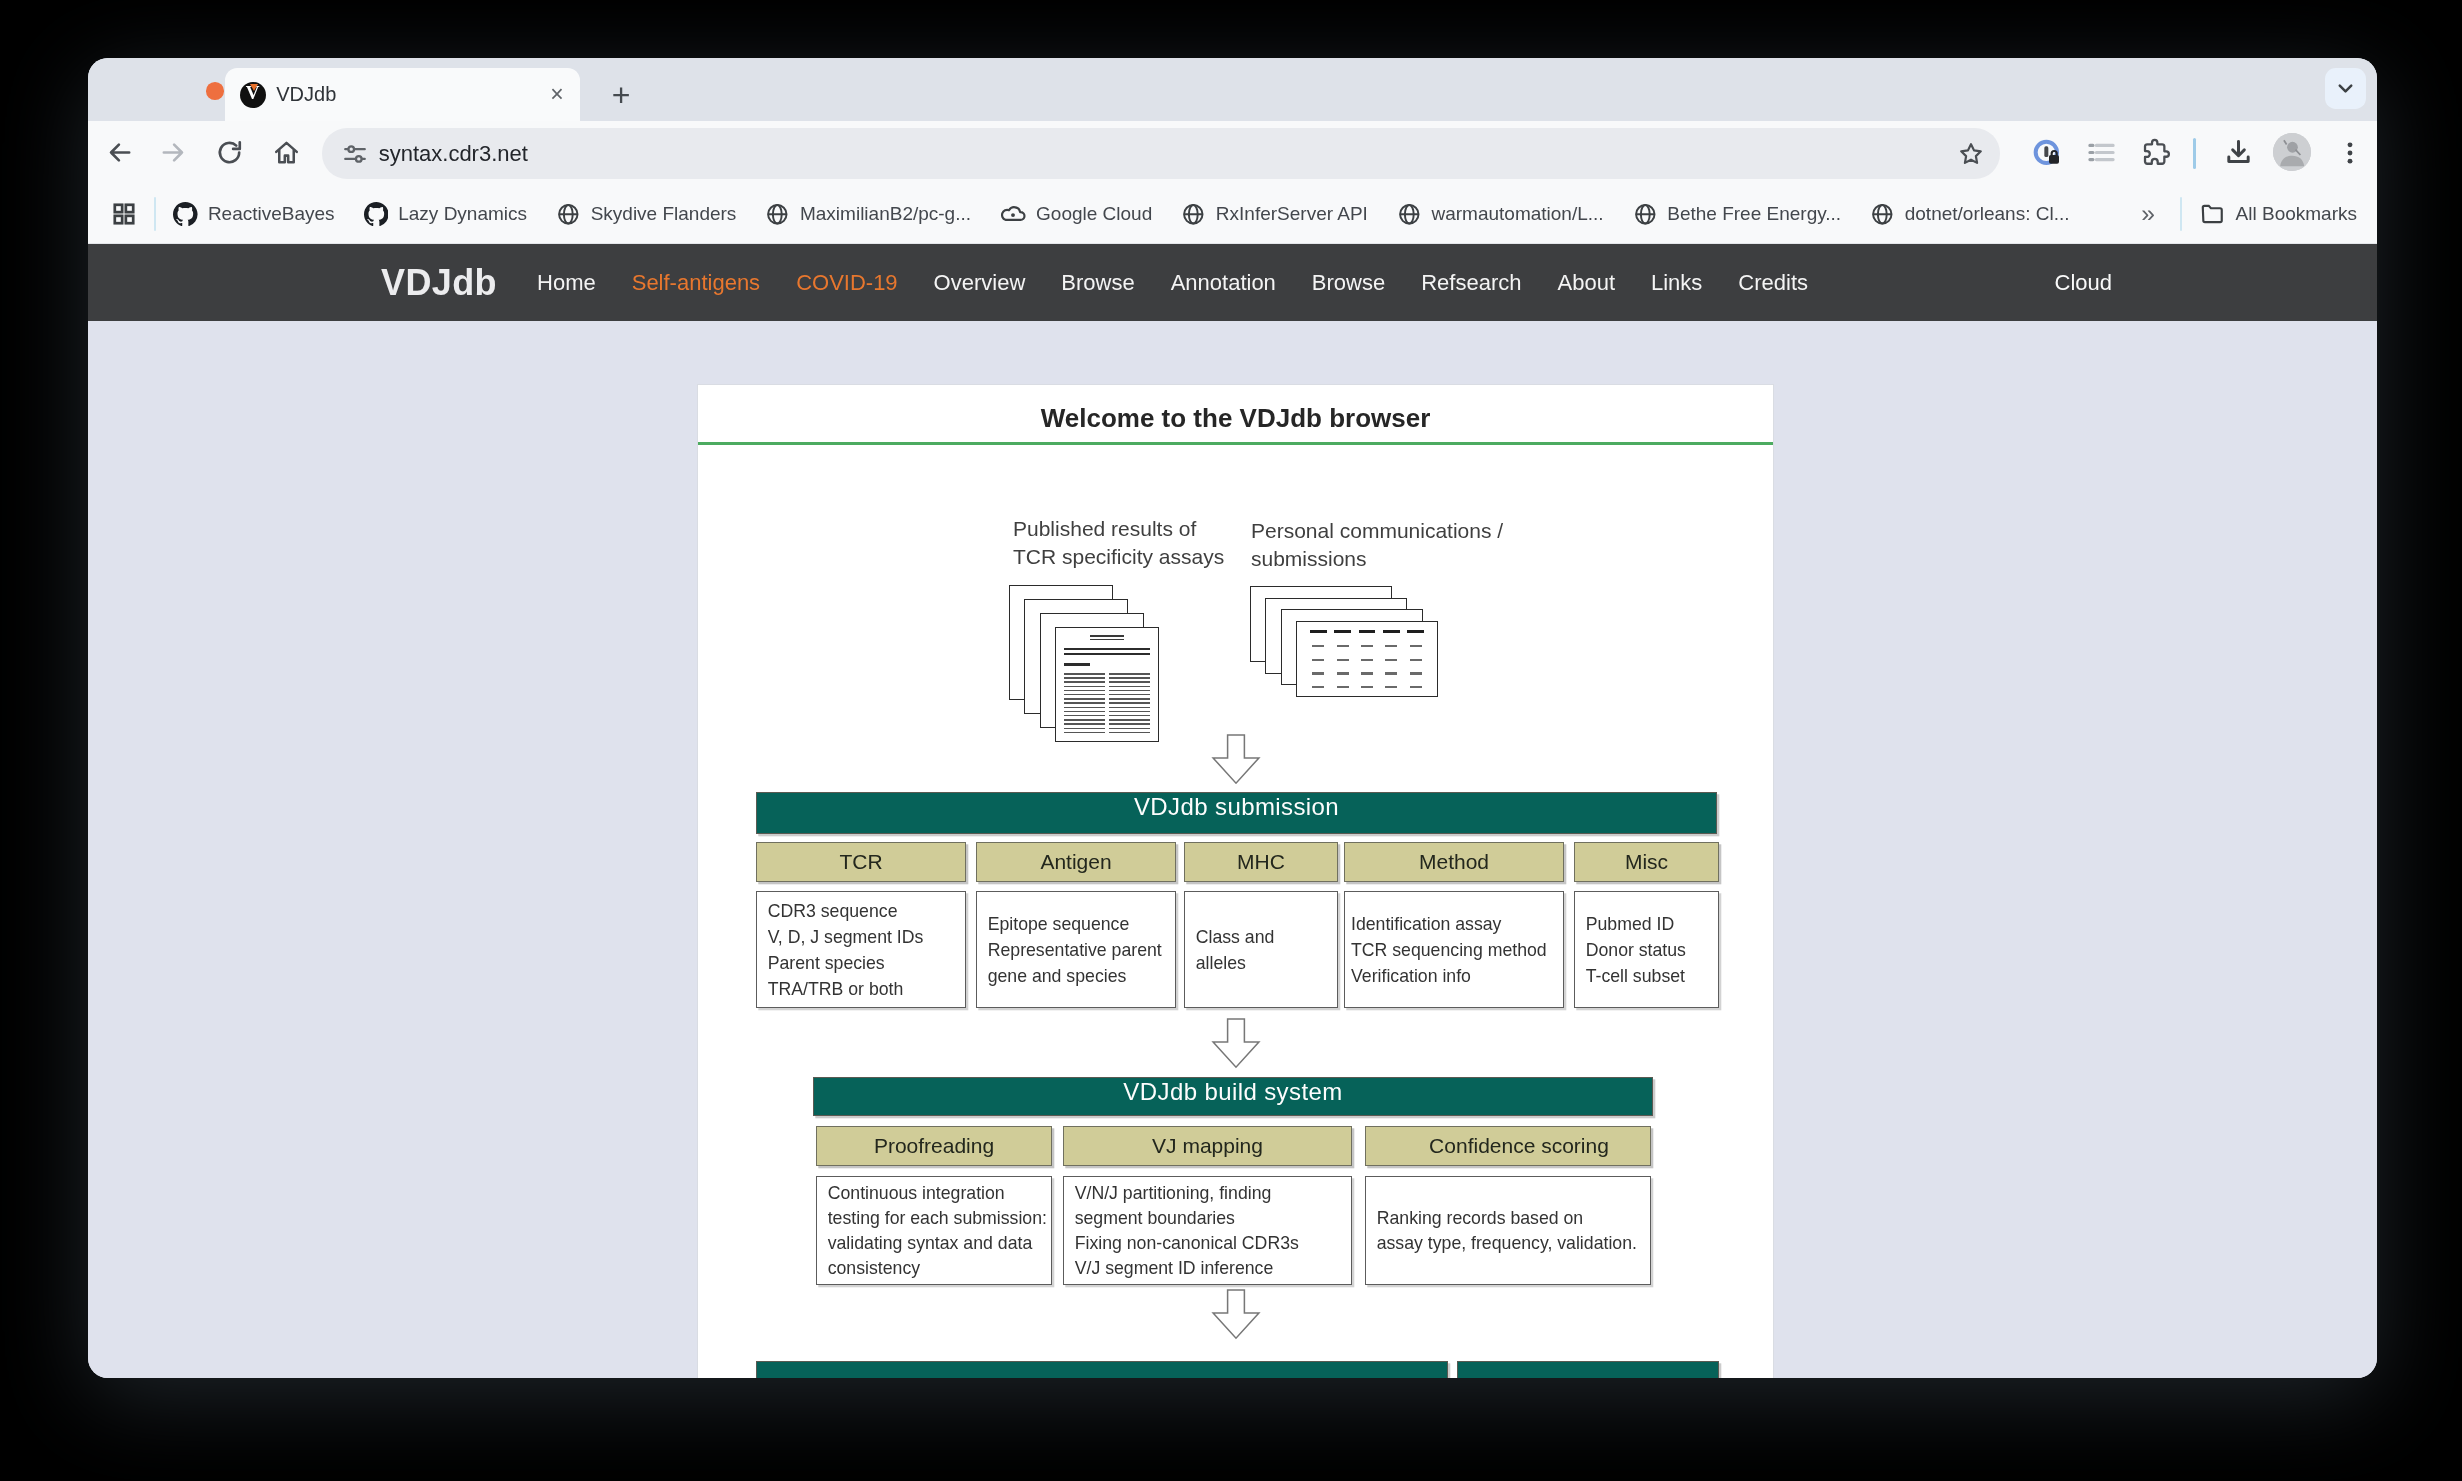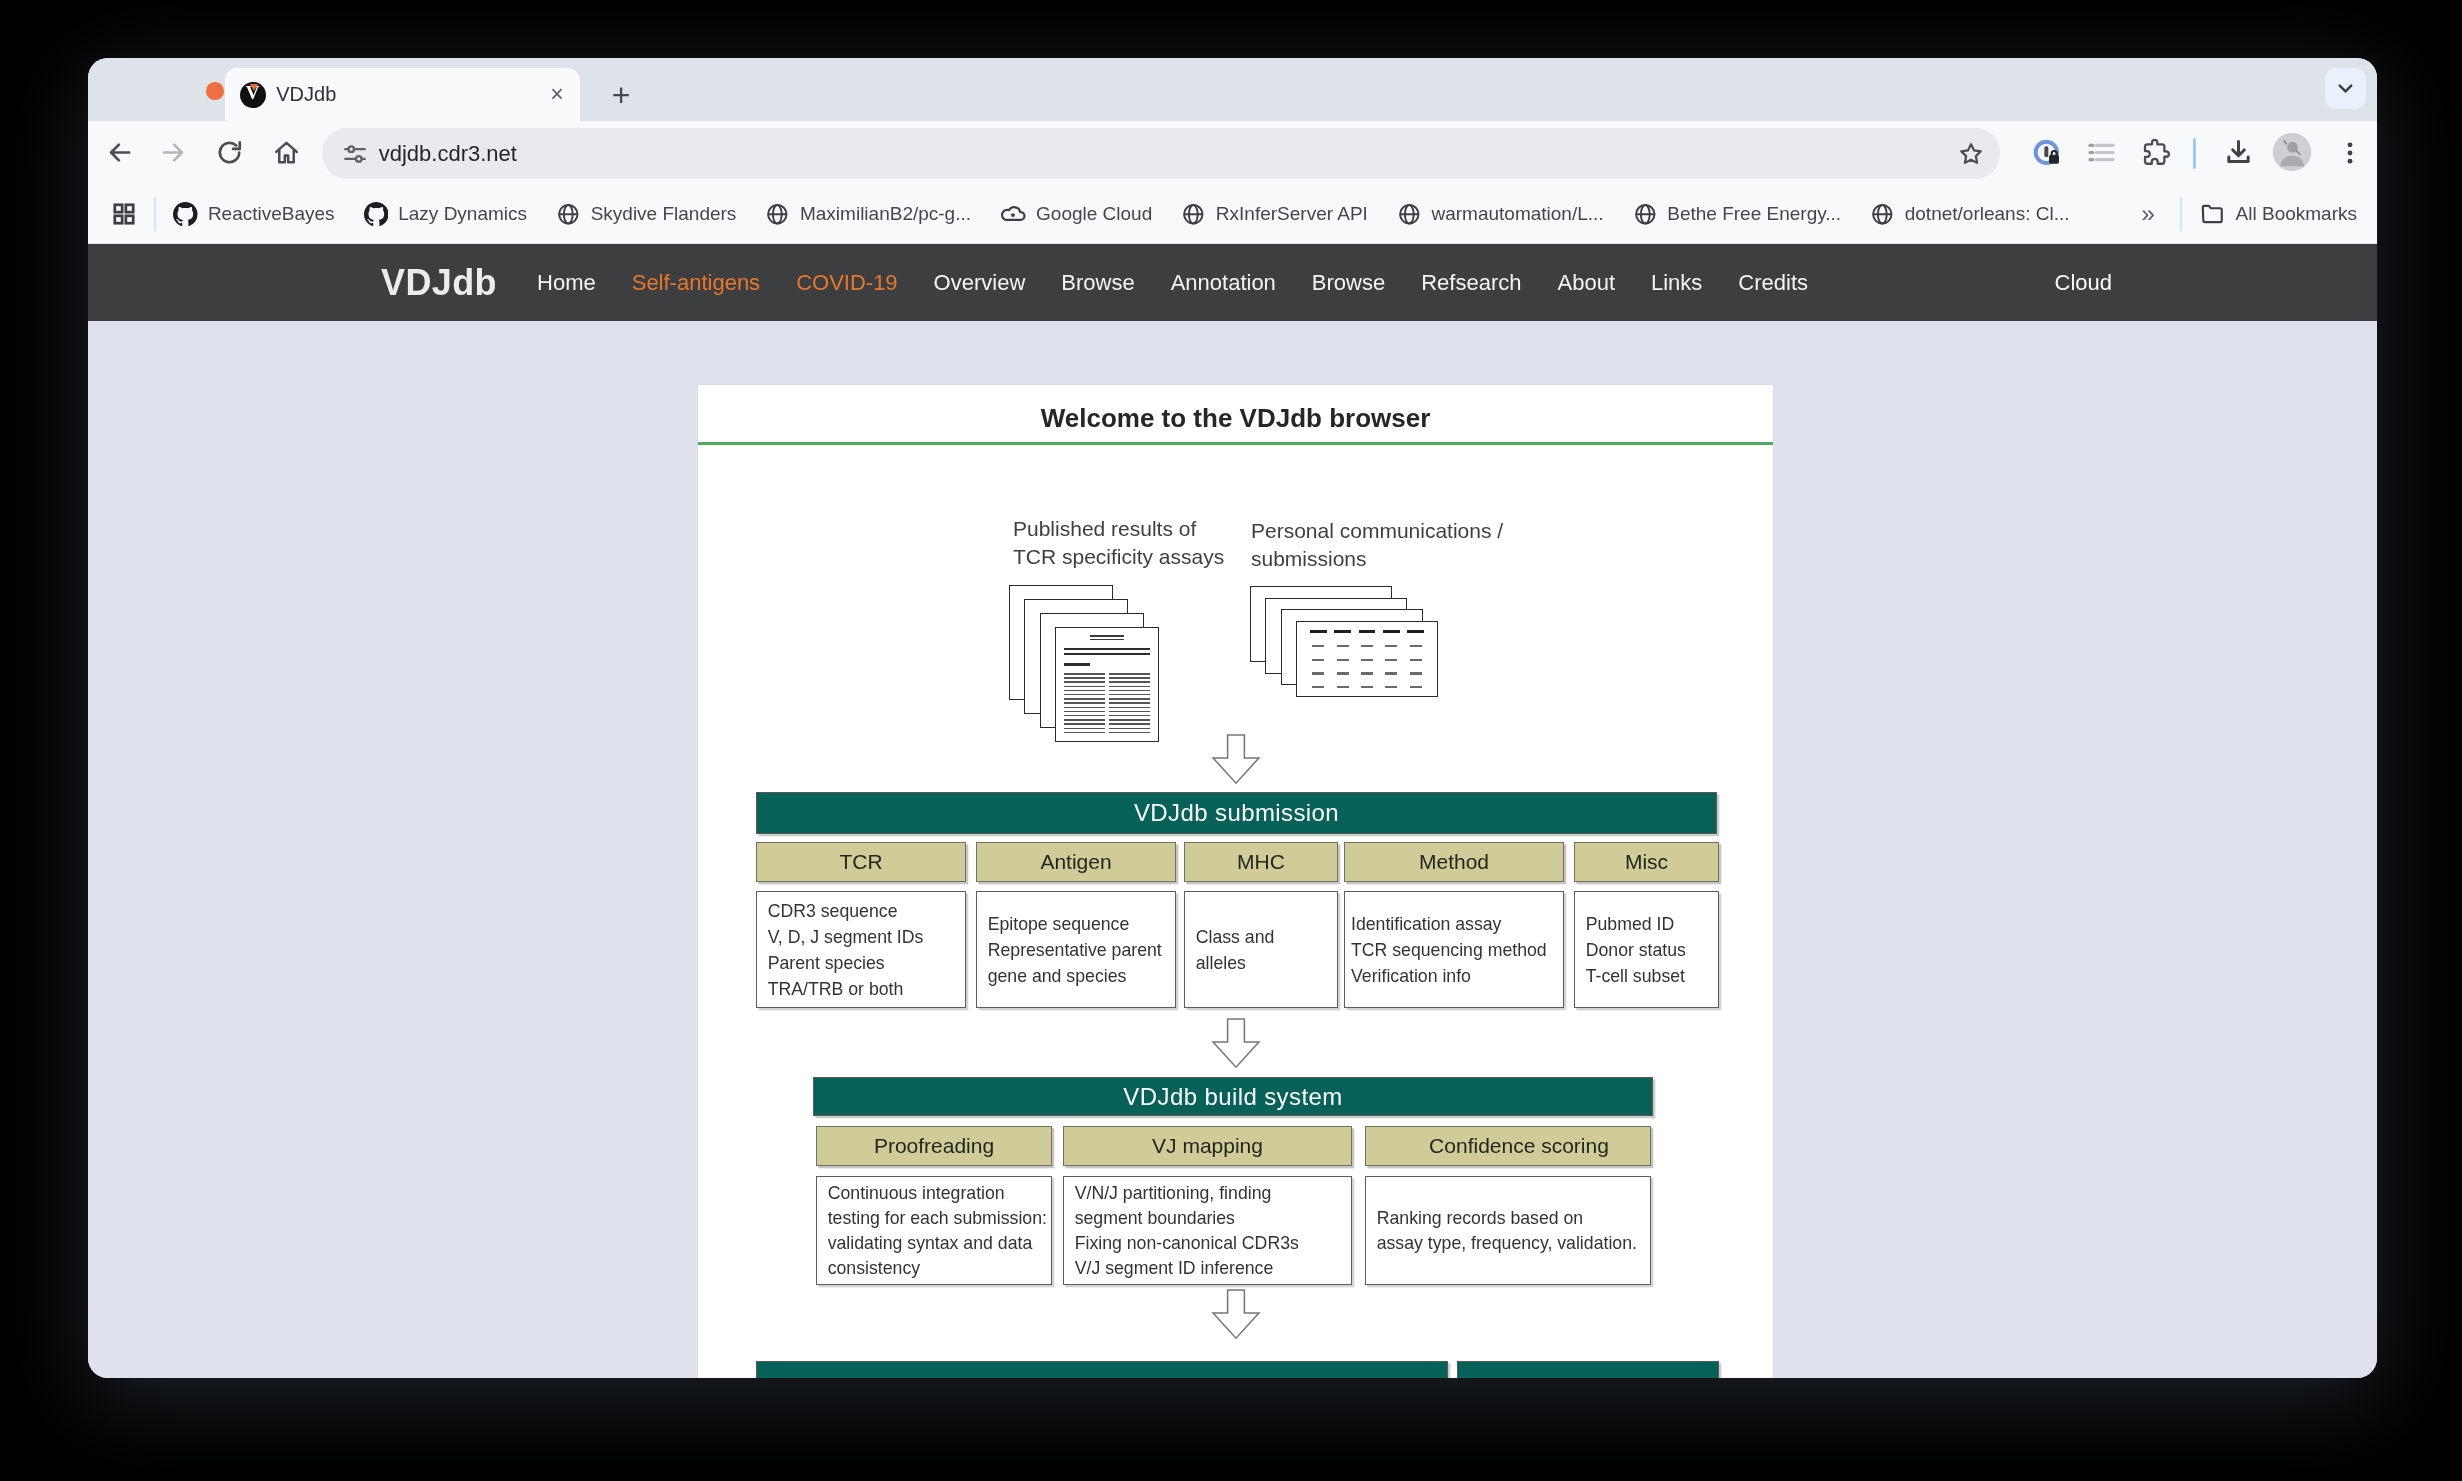--- a/index.html
+++ b/index.html
@@ -64,21 +64,21 @@
   .g1{background:repeating-linear-gradient(#3a3a3a 0 1.5px,transparent 1.5px 3.8px);}
   .g2{background:repeating-linear-gradient(#2c2c2c 0 2.3px,transparent 2.3px 4.6px);}
   .g3{background:repeating-linear-gradient(#555 0 1.5px,transparent 1.5px 4.2px);}
   .sheet-table{position:absolute;inset:0;display:grid;grid-template-columns:repeat(5,1fr);
                align-content:space-between;padding:7.7px 9.2px;box-sizing:border-box;}
   .cell{height:2.3px;width:50%;justify-self:center;background:#6a6a6a;}
   .cell.head{background:#1e1e1e;height:3.8px;width:68%;}
   
   .flow-arrow{position:absolute;width:58px;height:51px;}
   .banner{position:absolute;background:var(--teal,#066259);border:1.5px solid #5a5a52;box-sizing:border-box;
-          display:flex;align-items:center;justify-content:center;color:#fdfdfd;font-size:24px;
+          display:flex;justify-content:center;color:#fdfdfd;font-size:24px;
           letter-spacing:0.4px;box-shadow:2.3px 2.3px 0 rgba(110,110,110,.35);}
   .khaki{position:absolute;background:var(--khaki,#d0cc98);border:1.5px solid #70705f;box-sizing:border-box;
          display:flex;align-items:center;justify-content:center;color:#23271d;font-size:21px;
          box-shadow:2.3px 2.3px 0 rgba(110,110,110,.4);}
   .wbox{position:absolute;background:#fff;border:1.5px solid #5c5c5c;box-sizing:border-box;
         display:flex;flex-direction:column;justify-content:center;padding:6.1px 10.7px;
         box-shadow:2.3px 2.3px 0 rgba(110,110,110,.3);}
   .wbox .ln{font-size:17.7px;color:#333;line-height:26px;white-space:nowrap;}
   .wbox .ln.wrap{white-space:normal;}
   .bwbox .ln{line-height:25px;}
@@ -135,21 +135,21 @@
 
     <div class="omnibox">
       <span style="margin-left:20px;">
         <svg width="26" height="26" viewBox="0 0 24 24" fill="none" stroke="#5f6368" stroke-width="2.1" stroke-linecap="round">
           <circle cx="8.5" cy="7.5" r="2.6"></circle>
             <path d="M3 7.5h2.7M11.4 7.5H21"></path>
           <circle cx="15.5" cy="16.5" r="2.6"></circle>
             <path d="M3 16.5h9.6M18.4 16.5H21"></path>
         </svg>
       </span>
-      <span class="url-text">vdjdb.cdr3.net</span>
+      <span class="url-text">syntax.cdr3.net</span>
       <span style="margin-left:auto;margin-right:15.4px;">
         <svg width="28" height="28" viewBox="0 0 24 24">
             <path d="M12 3.6l2.6 5.3 5.8.8-4.2 4.1 1 5.8-5.2-2.7-5.2 2.7 1-5.8-4.2-4.1 5.8-.8z" fill="none" stroke="#4a4e53" stroke-width="1.9" stroke-linejoin="round"></path>
           </svg>
       </span>
     </div>
 
     <div class="right-icons" style="left:1941px;">
       <svg width="32" height="32" viewBox="0 0 24 24">
         <circle cx="11.5" cy="11.5" r="8" fill="none" stroke="#6e94dd" stroke-width="3"></circle>

